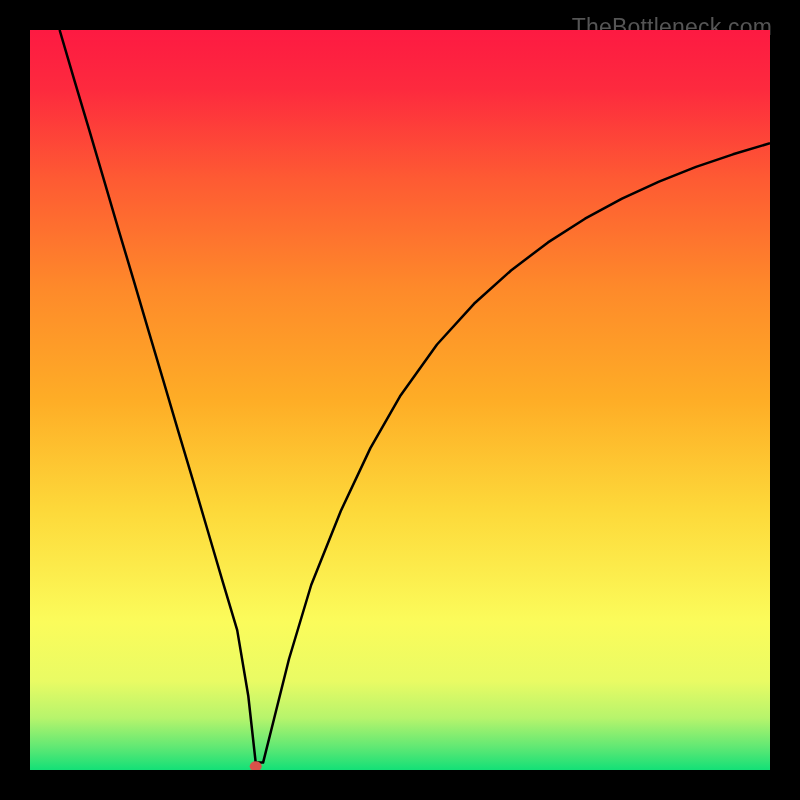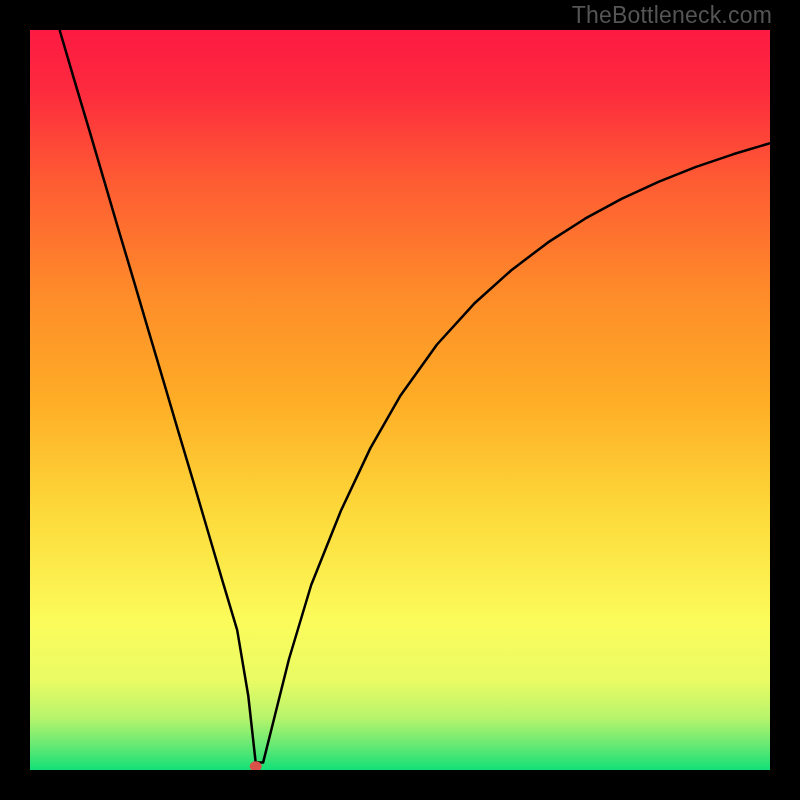--- a/index.html
+++ b/index.html
@@ -13,21 +13,21 @@
   }
   .plot-area {
     position: absolute;
     left: 30px;
     top: 30px;
     width: 740px;
     height: 740px;
   }
   .watermark {
     position: absolute;
-    top: 2px;
+    top: 14px;
     right: 28px;
     color: #555;
     font-size: 23px;
     font-weight: 500;
     letter-spacing: 0.2px;
   }
   svg { display: block; }
 </style>
 </head>
 <body>

